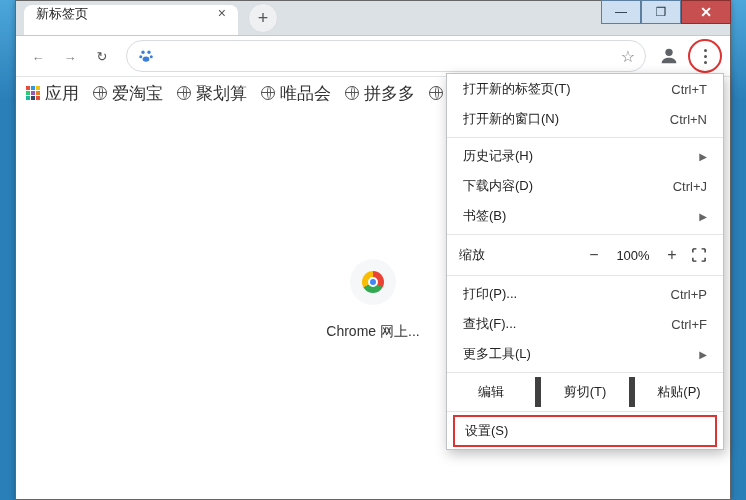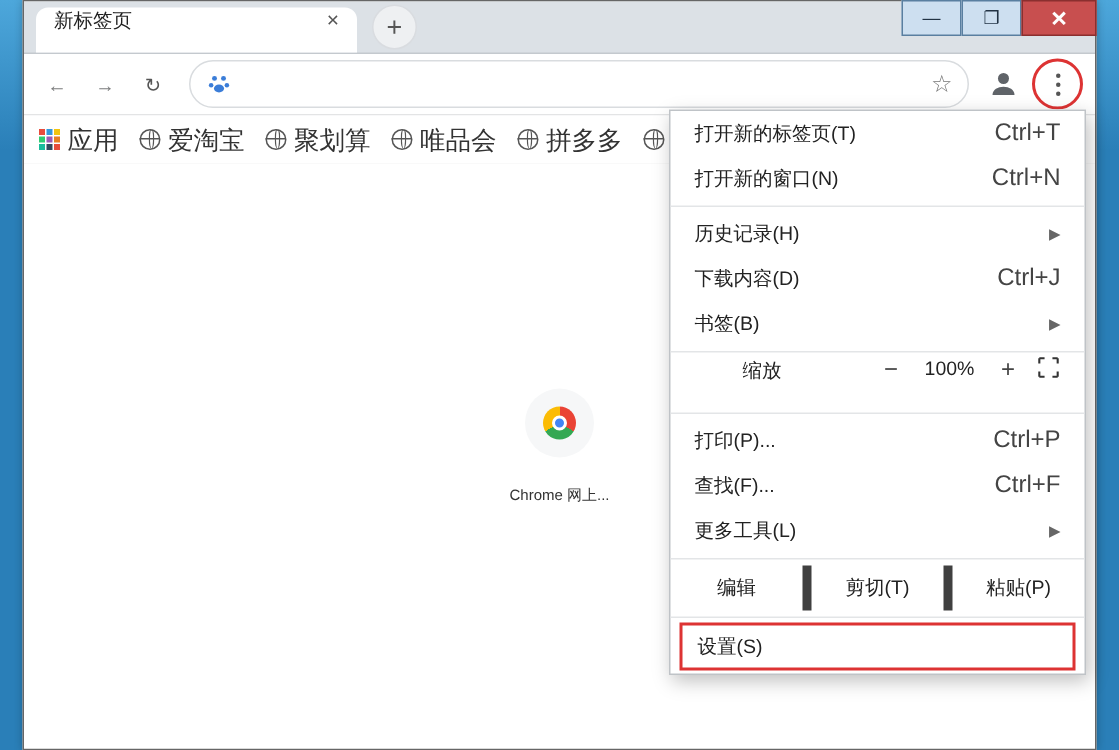--- a/index.html
+++ b/index.html
@@ -28,29 +28,29 @@
 .apps-icon{display:grid;grid-template-columns:repeat(3,4px);grid-template-rows:repeat(3,4px);gap:1px;}
 .apps-icon span{width:4px;height:4px;}
 .ai1{background:#e74c3c}.ai2{background:#3498db}.ai3{background:#f1c40f}.ai4{background:#2ecc71}.ai5{background:#9b59b6}.ai6{background:#e67e22}.ai7{background:#1abc9c}.ai8{background:#34495e}.ai9{background:#e74c3c}
 .globe{width:14px;height:14px;border:1.5px solid #555;border-radius:50%;position:relative;box-sizing:border-box;}
 .globe:before{content:"";position:absolute;left:5px;top:-1px;width:2px;height:13px;border:1px solid #555;border-radius:50%;border-top:none;border-bottom:none;}
 .globe:after{content:"";position:absolute;top:5px;left:-1px;height:2px;width:13px;border-top:1px solid #555;}
 .content{position:absolute;left:0;right:0;top:108px;bottom:0;background:#fff;display:flex;flex-direction:column;align-items:center;padding-top:150px;}
 .app-icon{width:46px;height:46px;border-radius:50%;background:#f6f7f8;display:flex;align-items:center;justify-content:center;}
 .chrome-logo{width:22px;height:22px;border-radius:50%;background:conic-gradient(#ea4335 0 120deg,#34a853 120deg 240deg,#fbbc05 240deg 360deg);position:relative;}
 .chrome-logo:after{content:"";position:absolute;left:6px;top:6px;width:10px;height:10px;border-radius:50%;background:#4285f4;border:2px solid #fff;box-sizing:border-box;}
-.app-label{margin-top:18px;font-size:10px;color:#333;}
+.app-label{margin-top:18px;font-size:14px;color:#333;}
 
 .menu{position:absolute;right:6px;top:72px;width:276px;background:#fff;border:1px solid #bfc3c7;box-shadow:2px 4px 12px rgba(0,0,0,0.25);font-size:13px;color:#222;}
 .mrow{display:flex;align-items:center;height:30px;padding:0 16px;justify-content:space-between;gap:37px;}
 .mrow .lbl{white-space:nowrap;}
-.mrow .sc{color:#444;font-size:16px;white-space:nowrap;}
+.mrow .sc{color:#444;font-size:13px;white-space:nowrap;}
 .mrow .arrow{color:#666;font-size:10px;}
 .msep{height:1px;background:#e3e5e7;margin:3px 0;}
-.zoomrow{display:flex;align-items:flex-start;height:34px;padding:0 12px;gap:0;margin-left:36px;}
+.zoomrow{display:flex;align-items:center;height:34px;padding:0 12px;gap:0;}
 .zoomrow .lbl{flex:1}
 .zbtn{width:30px;text-align:center;color:#444;font-size:16px;}
 .zval{width:48px;text-align:center;}
 .full{width:24px;display:flex;align-items:center;justify-content:center;}
 .fullsvg{width:14px;height:14px;}
 .editrow{display:flex;align-items:center;height:32px;}
 .editrow>div{flex:1;text-align:center;border-right:6px solid #404040;padding:6px 0;}
 .editrow>div:last-child{border-right:none;}
 .highlight{border:2px solid #d33;margin:2px 6px;}
 .highlight .mrow{height:28px;padding:0 10px;}

